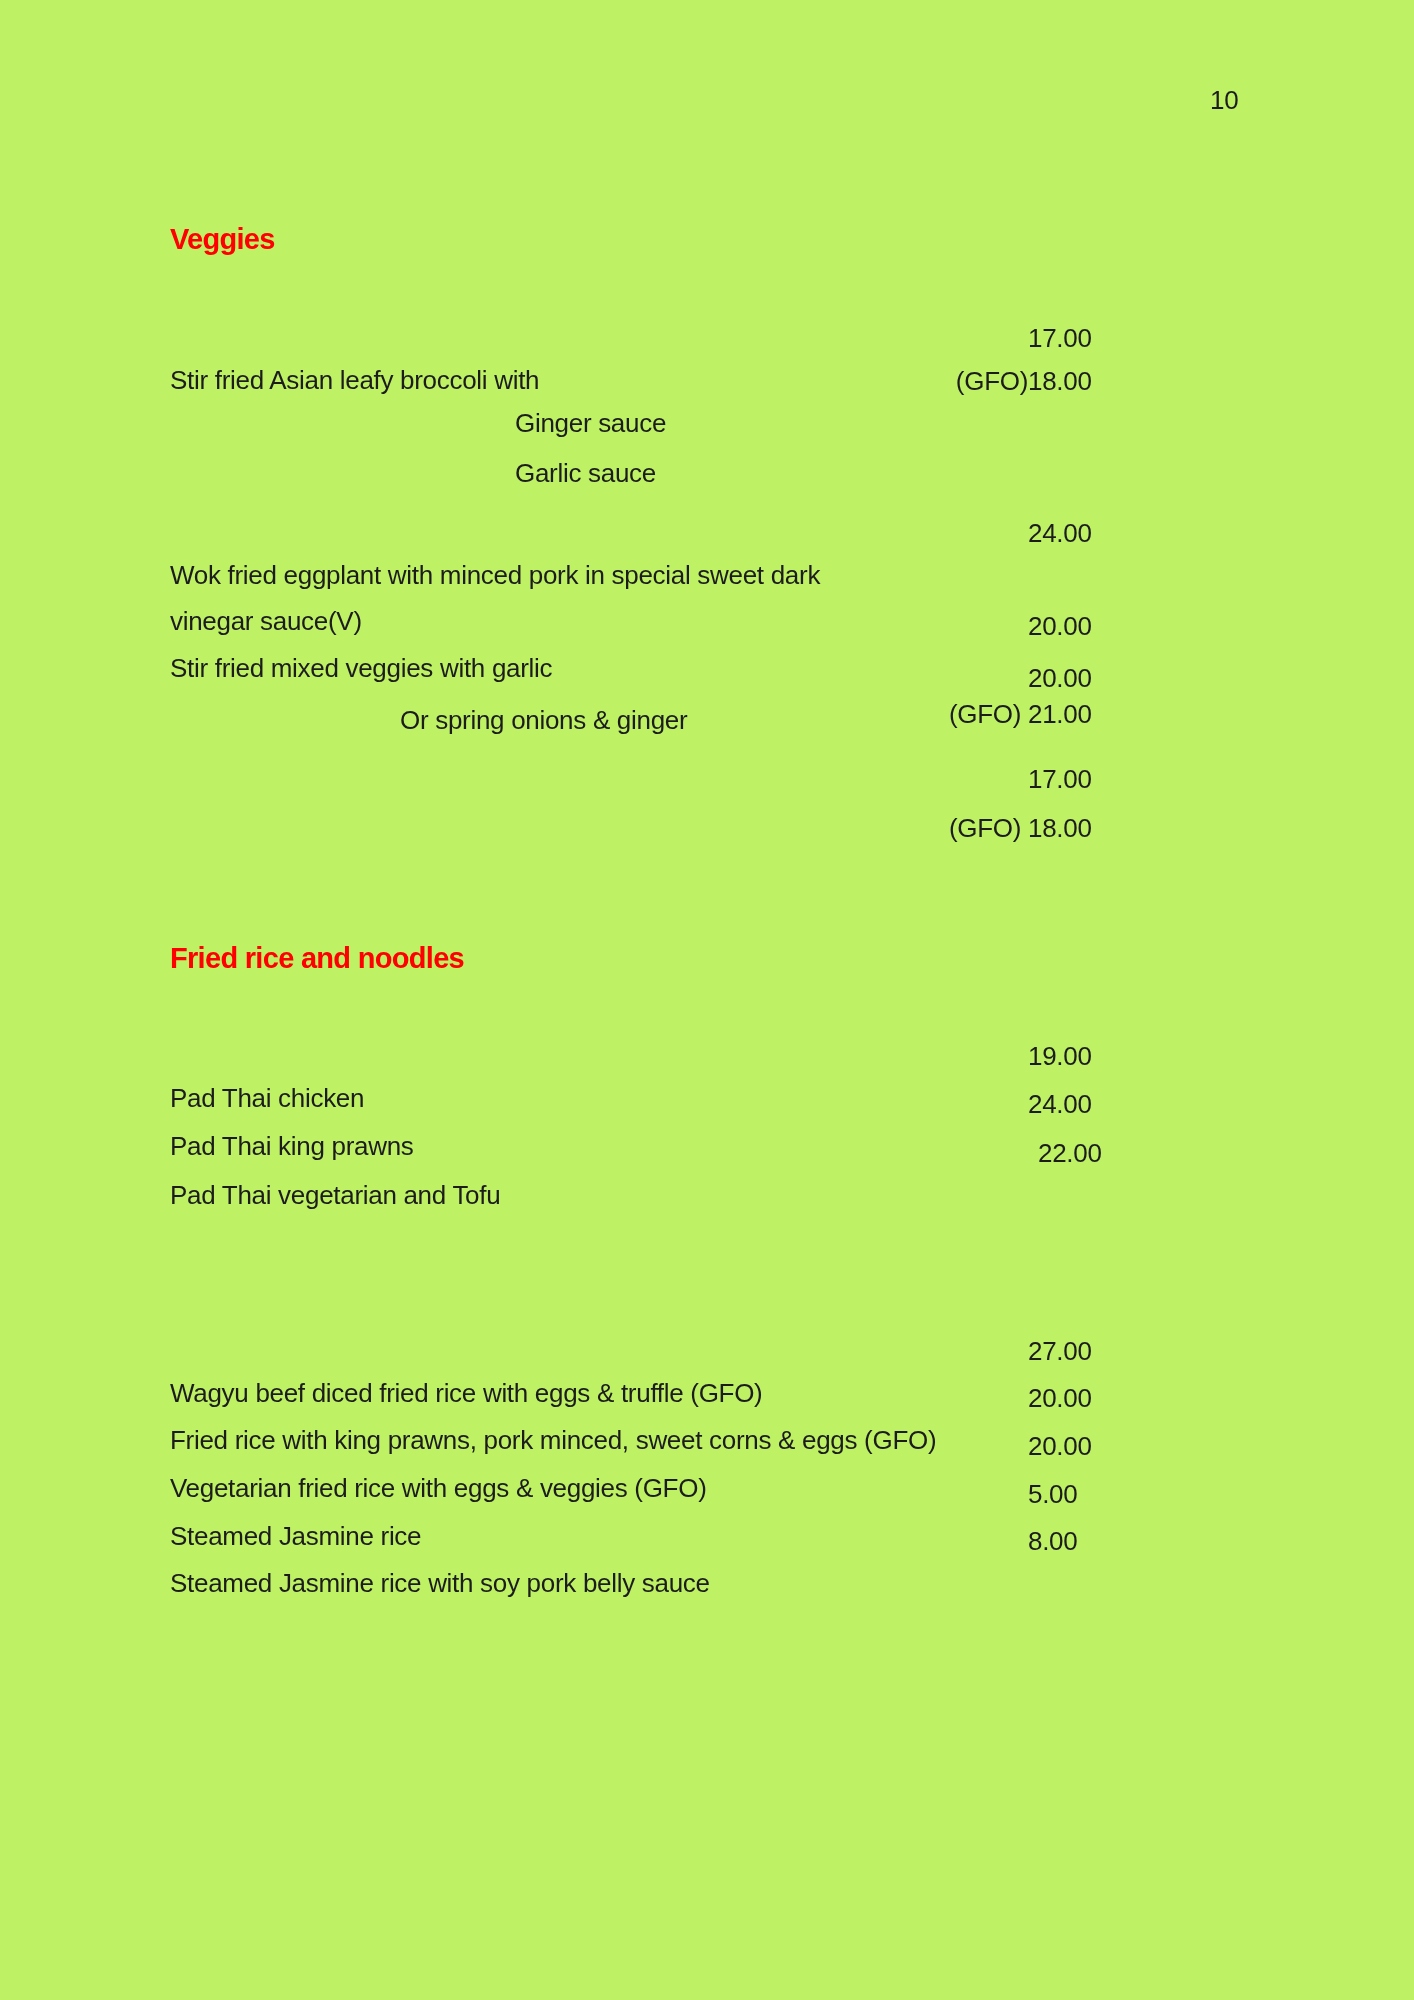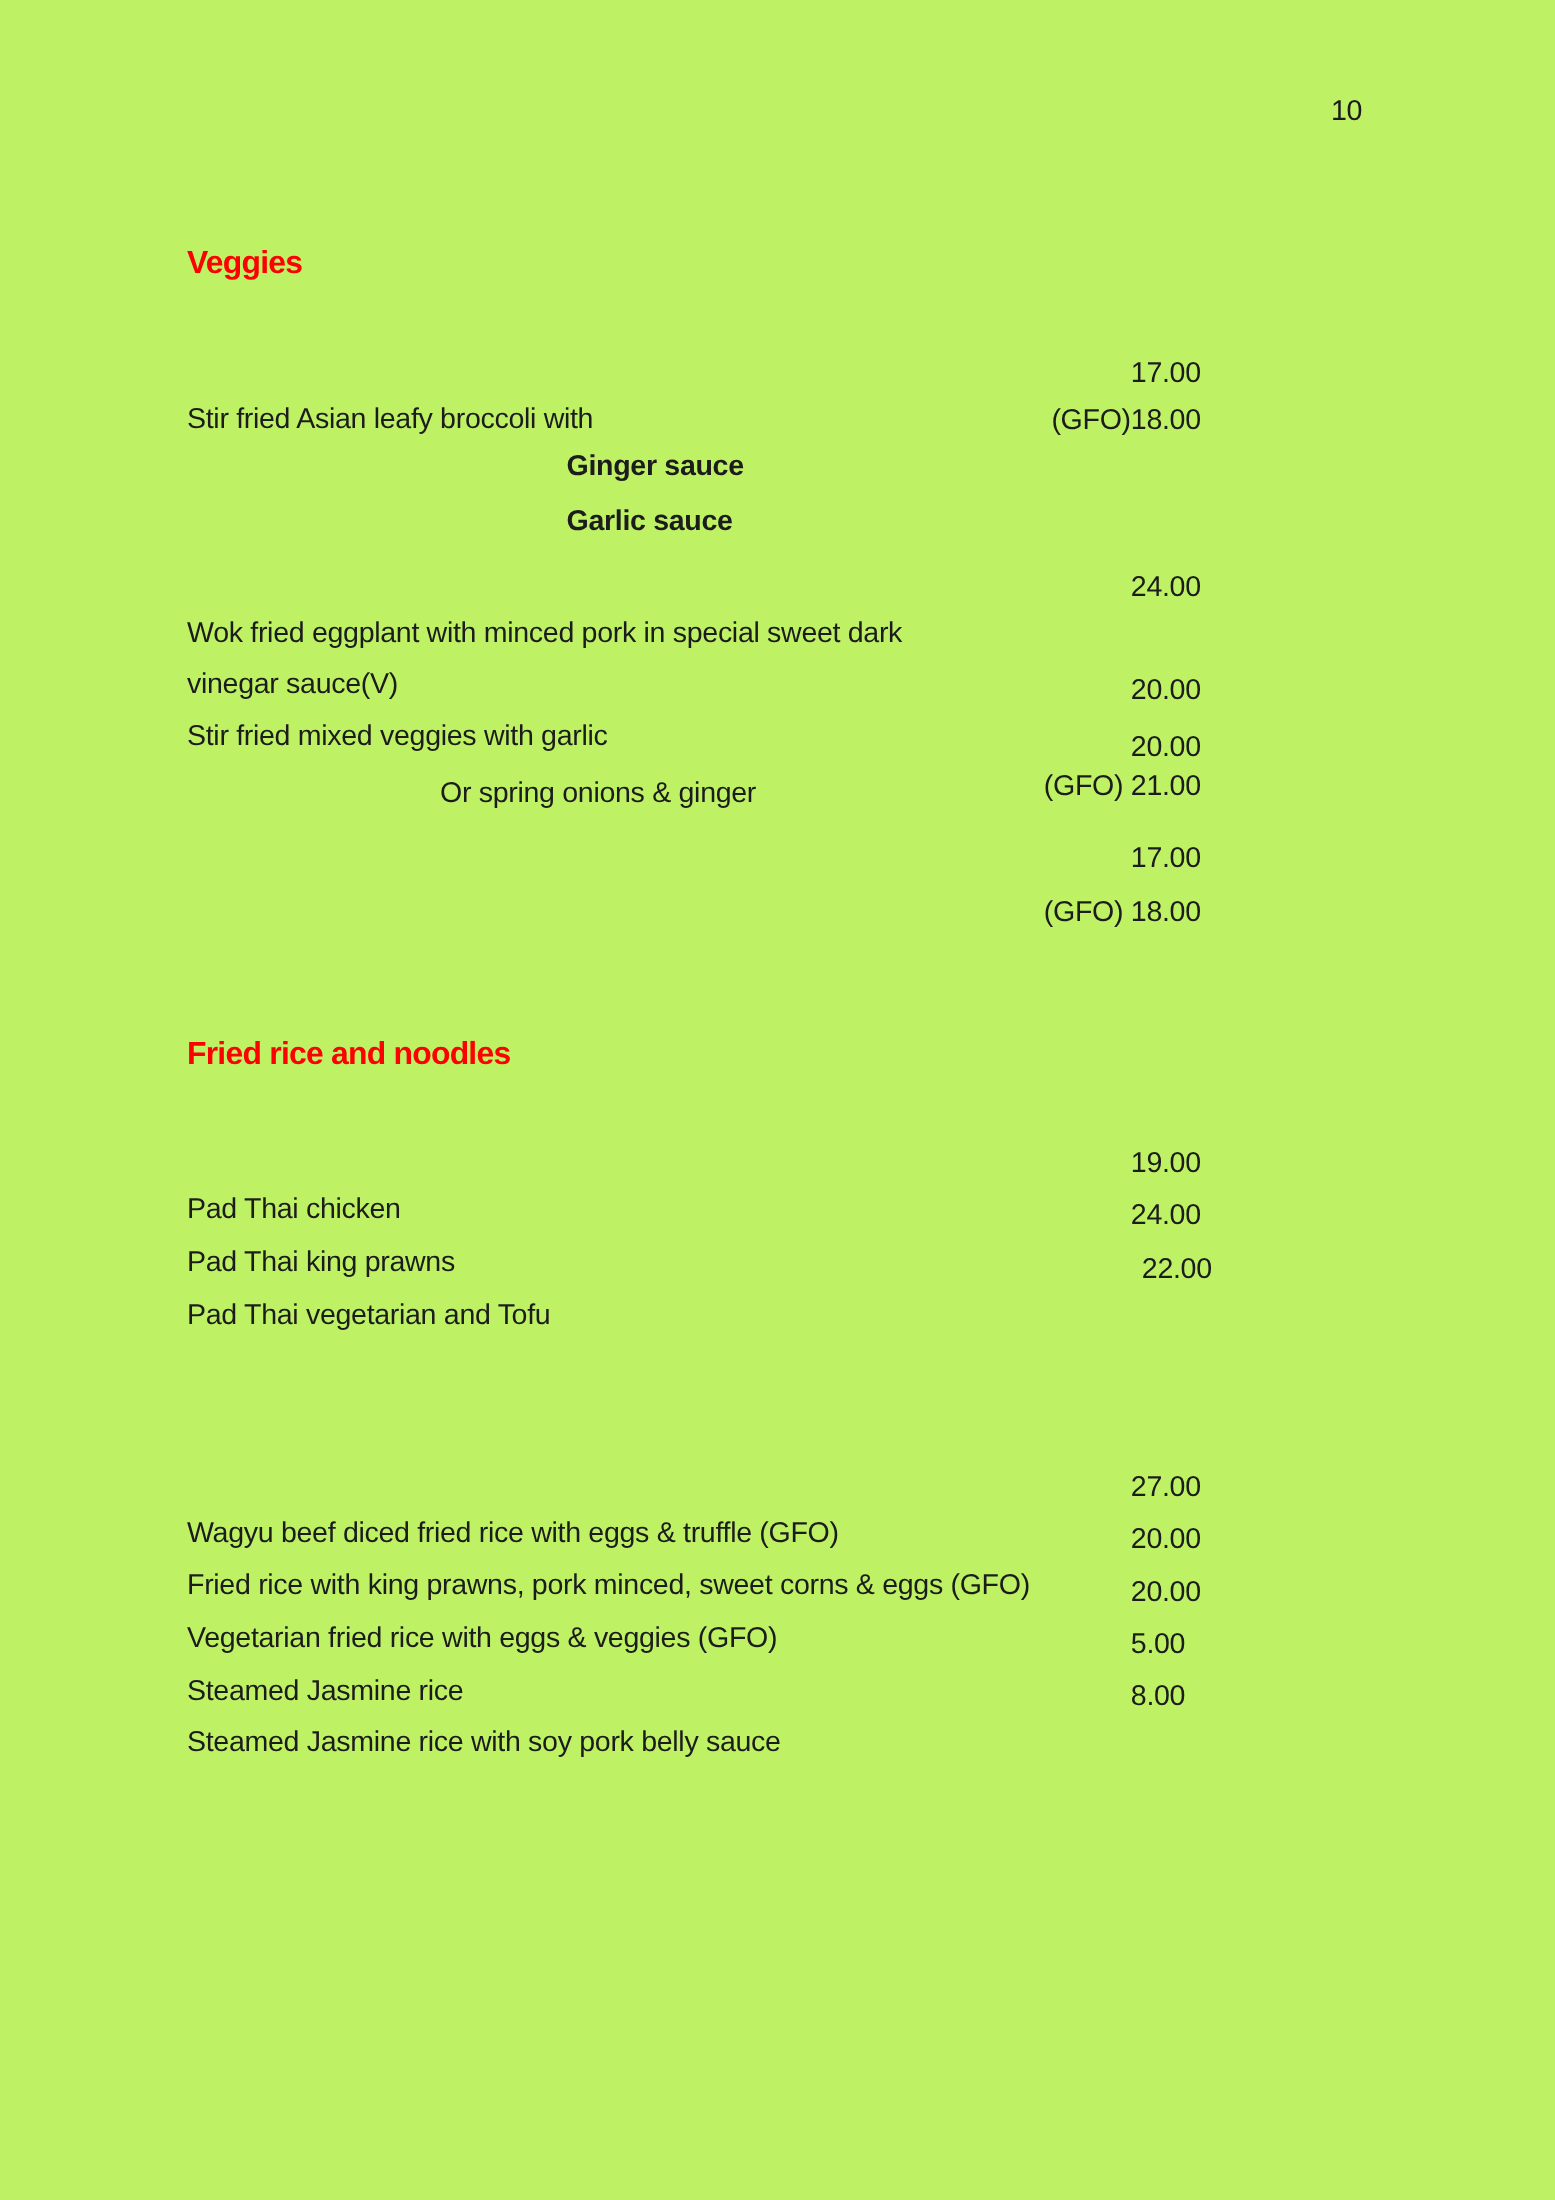--- a/index.html
+++ b/index.html
@@ -17,21 +17,21 @@
     position:absolute; left:170px;
     font-size:29px; font-weight:bold; letter-spacing:-0.7px;
     color:var(--accent);
   }
   .row {
     position:absolute; left:170px; width:1080px; height:34px;
     font-size:26px; line-height:32px; letter-spacing:-0.3px;
     font-weight:300;
   }
   .nm { position:absolute; left:0; top:10px; white-space:nowrap;margin-top:32px; }
-  .ind1 .nm { left:345px;font-weight:bold; }   
+  .ind1 .nm { left:345px; }   
   .ind2 .nm { left:230px;text-align:right; }   
   .price { position:absolute; left:858px; top:0; white-space:pre; } 
   .poff .price { left:868px; } 
   .gfo { position:absolute; right:100%; top:0; white-space:pre;text-align:center; }
 </style>
 </head>
 <body>
 
 <div class="page">
 

